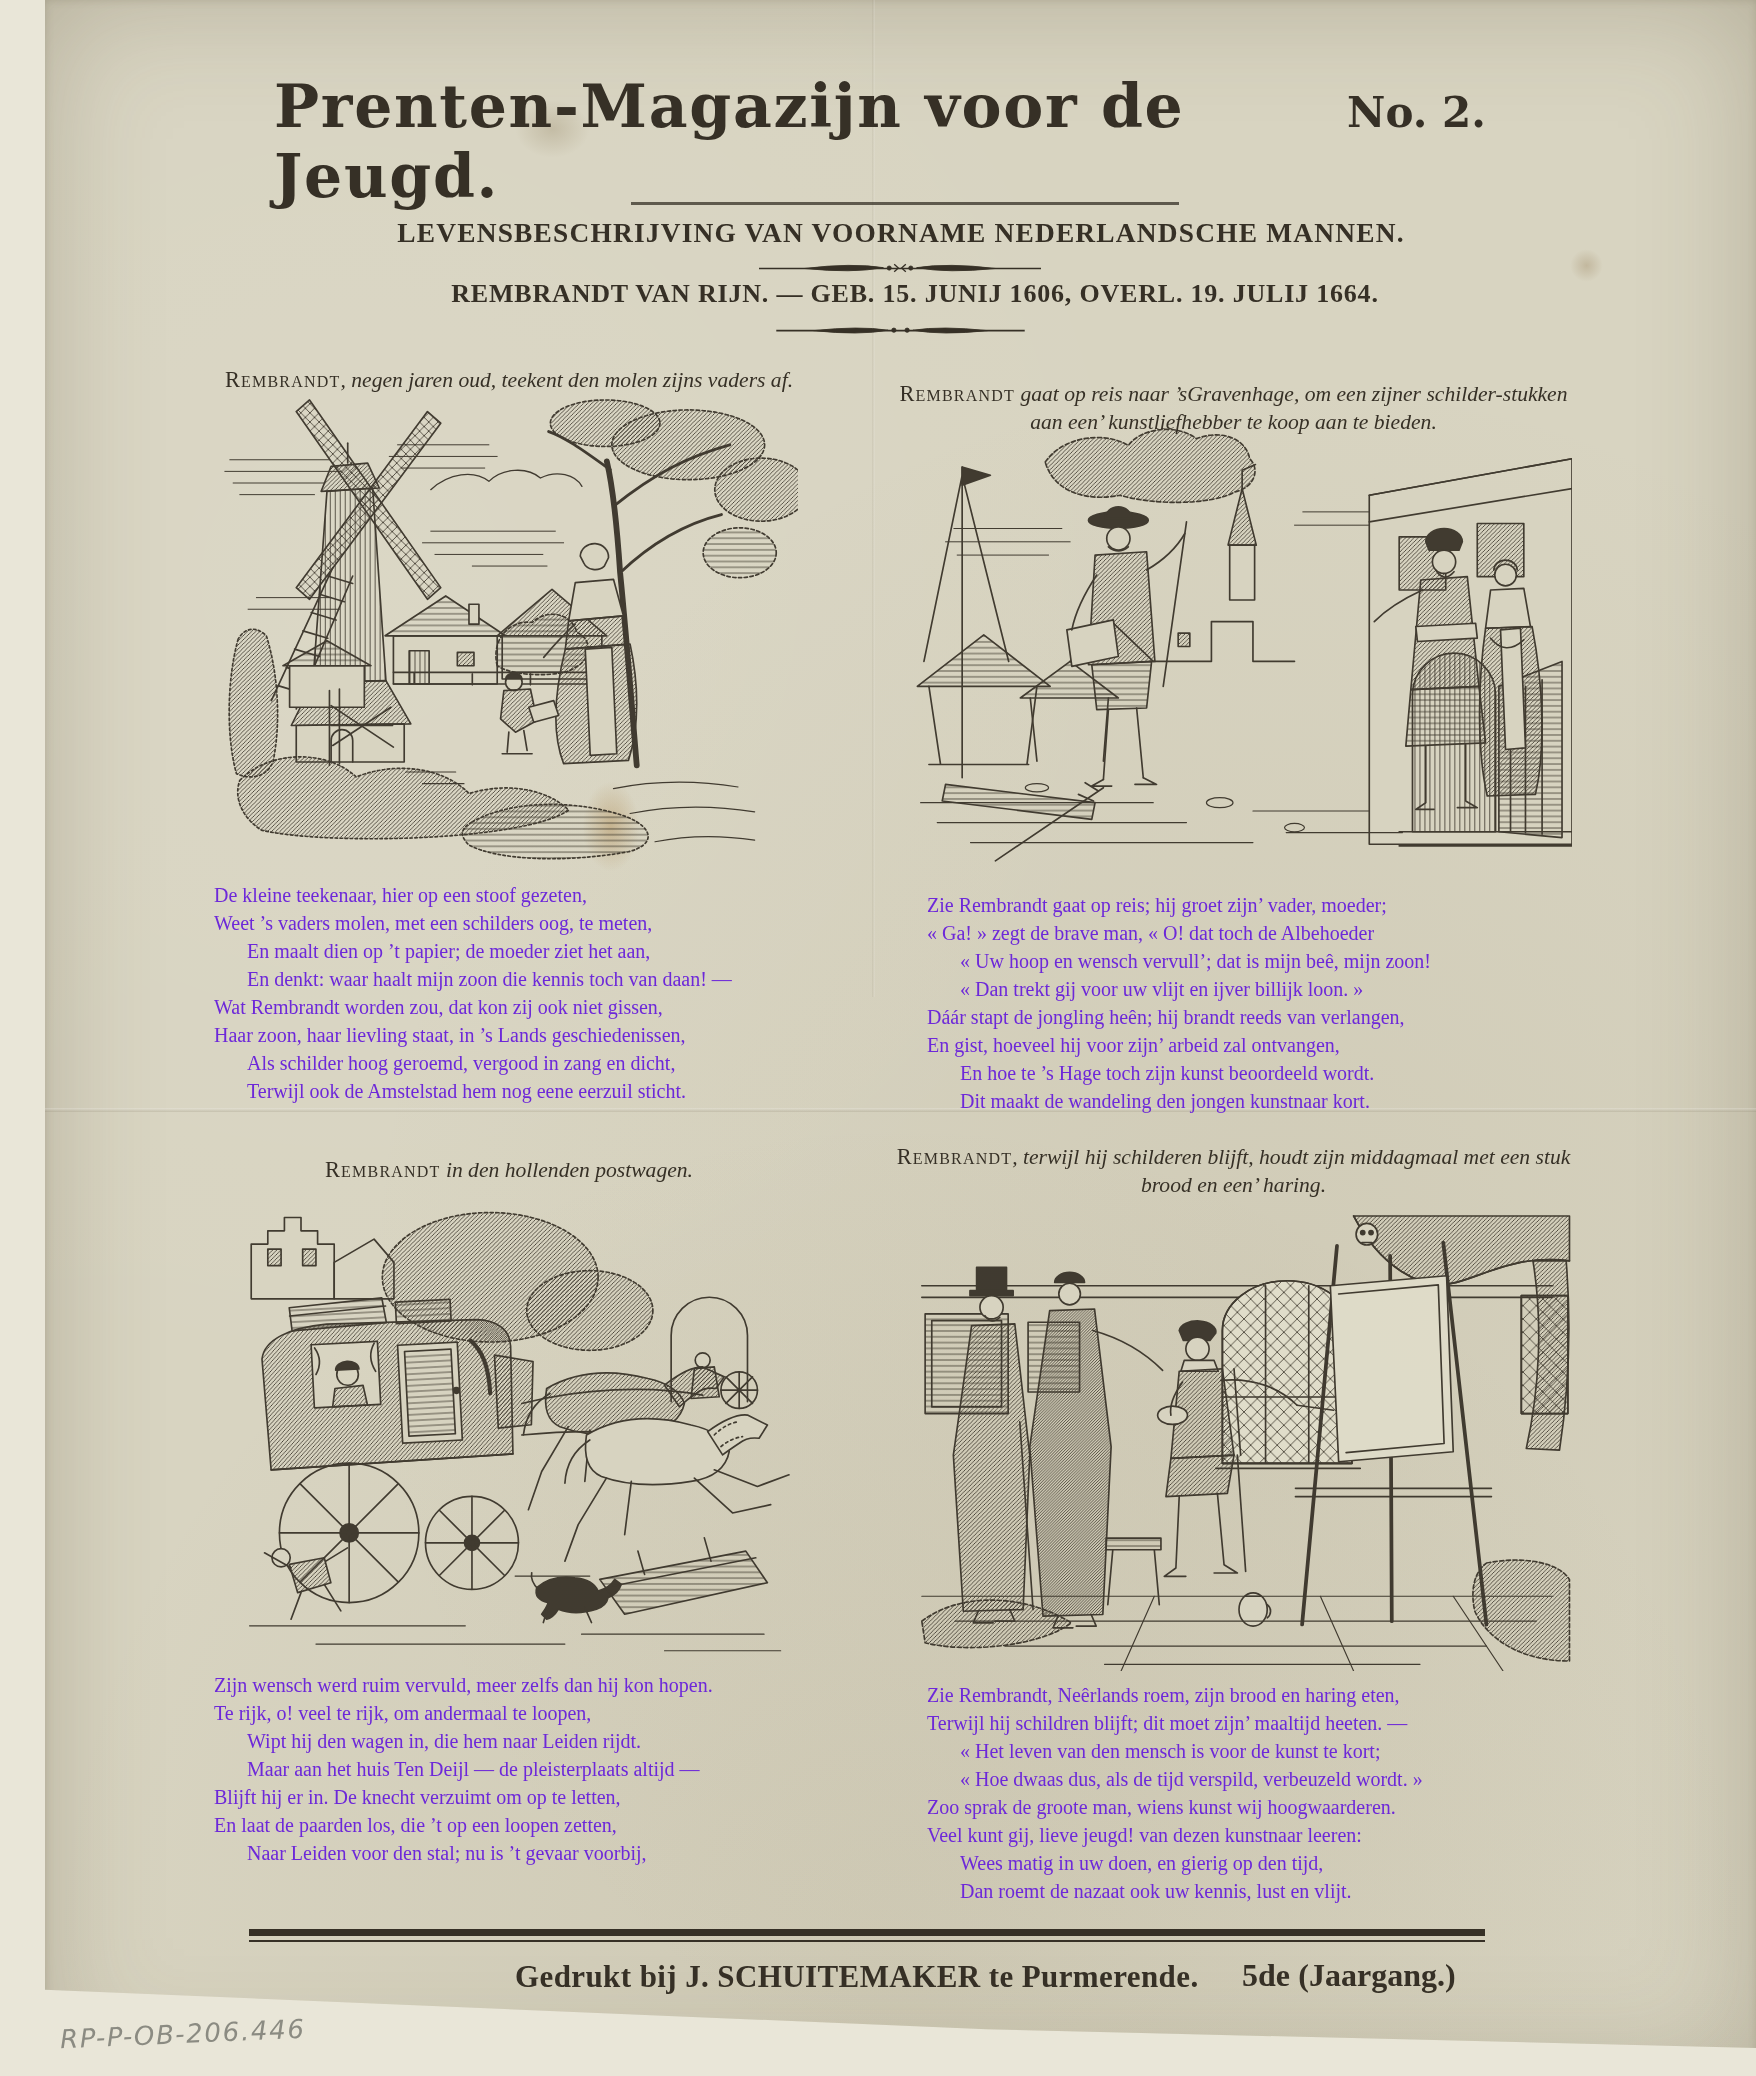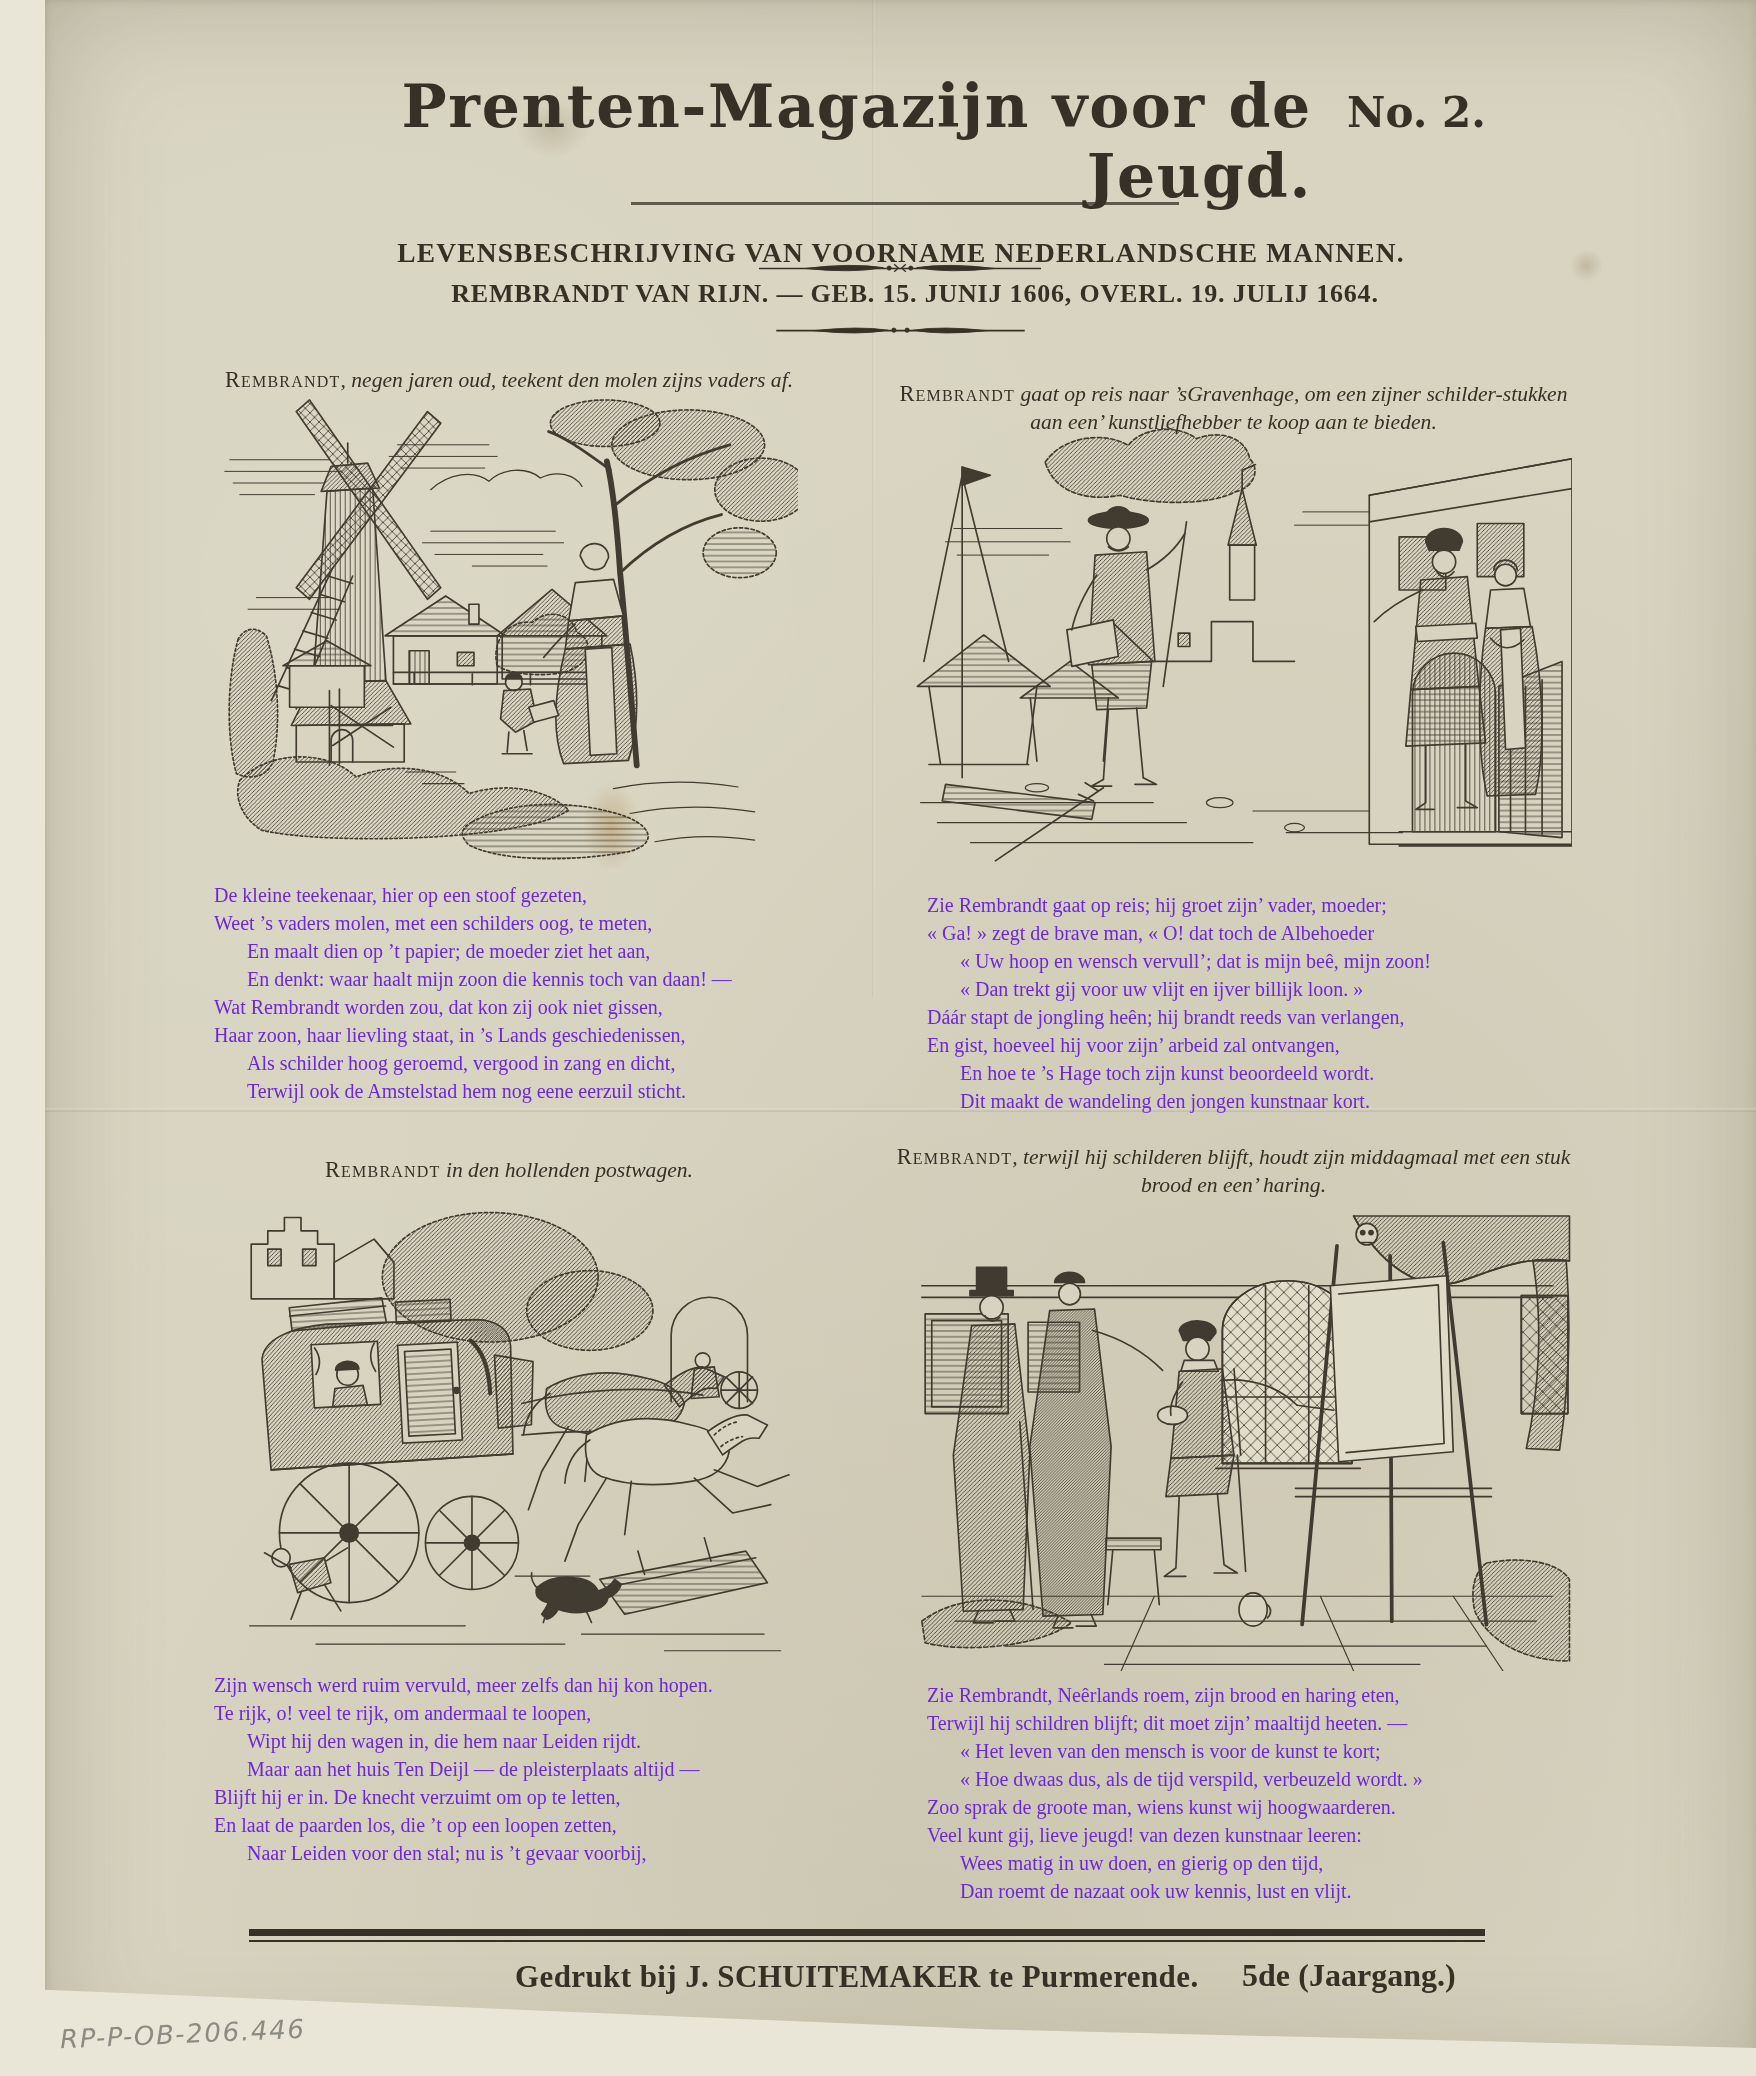--- a/index.html
+++ b/index.html
@@ -18,28 +18,28 @@
   .fold-v{position:absolute;top:0;height:997px;left:872px;width:2.5px;
         background:linear-gradient(to right,rgba(120,110,85,.12),rgba(255,255,255,.16));}
   .stain{position:absolute;border-radius:50%;pointer-events:none;}
   .stain-a{left:582px;top:781px;width:58px;height:91px;
         background:radial-gradient(ellipse,rgba(160,112,40,.33),rgba(160,112,40,0) 70%);}
   .stain-b{left:515px;top:100px;width:75px;height:58px;
         background:radial-gradient(ellipse,rgba(120,100,60,.22),transparent 70%);}
   .stain-c{left:1570px;top:249px;width:33px;height:33px;
         background:radial-gradient(ellipse,rgba(130,100,55,.25),transparent 70%);}
 
-  .title{position:absolute;left:274px;top:71px;width:1038px;text-align:right;
+  .title{position:absolute;left:274px;top:71px;width:1038px;text-align:left;
         font-family:"DejaVu Serif",serif;font-weight:bold;font-size:60px;letter-spacing:1.7px;}
   .issue{position:absolute;left:1347px;top:88px;font-family:"DejaVu Serif",serif;
         font-weight:bold;font-size:42px;}
   .title-rule{position:absolute;left:631px;top:202px;width:548px;height:2.5px;
         background:var(--ink);opacity:.75;}
   .series{position:absolute;left:45px;right:0;top:218px;text-align:center;
-        font-weight:bold;font-size:27.4px;letter-spacing:1.2px;margin-top:20px;}
+        font-weight:bold;font-size:27.4px;letter-spacing:1.2px;}
   .orn{position:absolute;}
   .orn1{left:759px;top:261px;}
   .orn2{left:776px;top:324px;}
   .bio{position:absolute;left:45px;right:0;top:279px;text-align:center;
         font-weight:bold;font-size:26px;letter-spacing:0.8px;padding-left:28px;}
 
   .caption{position:absolute;text-align:center;font-size:21.6px;font-style:italic;line-height:28px;}
   .caption .lead{font-style:normal;font-variant:small-caps;letter-spacing:1.2px;font-size:22.4px;}
   .cap1{left:218px;top:366px;width:582px;}
   .cap2{left:893px;top:342px;width:681px;margin-top:38px;}

